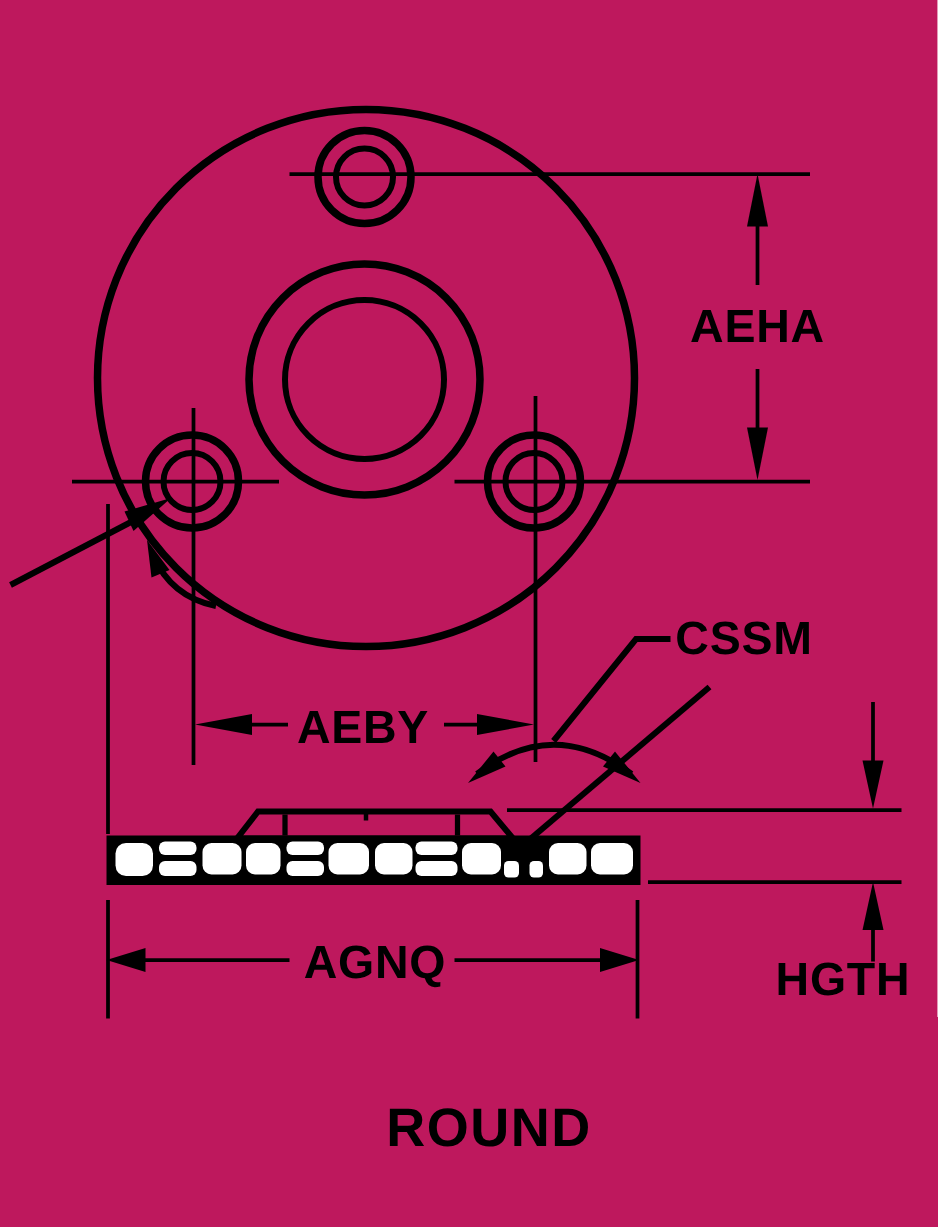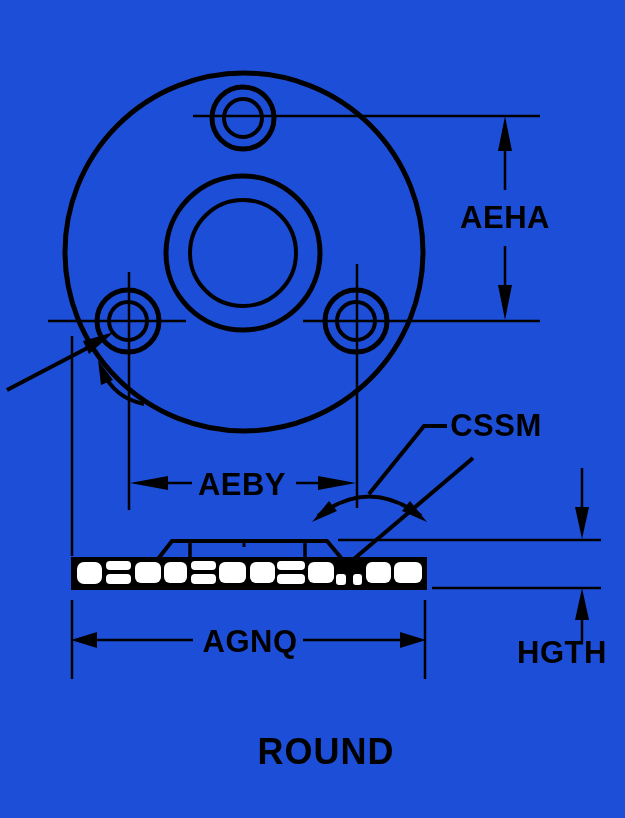--- a/index.html
+++ b/index.html
@@ -1,19 +1,19 @@
 <!DOCTYPE html>
 <html><head>
 <meta charset="utf-8">
 <style>
   html,body{margin:0;padding:0;background:#ffffff;}
   .canvas{
     position:relative;
     width:625px;height:818px;
-    background:#1d4ed8;
+    background:#be185d;
     font-family:"Liberation Sans", sans-serif;
   }
   svg{position:absolute;left:0;top:0;}
   .outline{fill:none;stroke:#000;stroke-width:5;}
   .outline4{fill:none;stroke:#000;stroke-width:4;}
   .thin{fill:none;stroke:#000;stroke-width:2.5;}
   .leader{fill:none;stroke:#000;stroke-width:4;}
   .ah{fill:#000;stroke:none;}
   .dimtext{
     font-family:"Liberation Sans", sans-serif;

